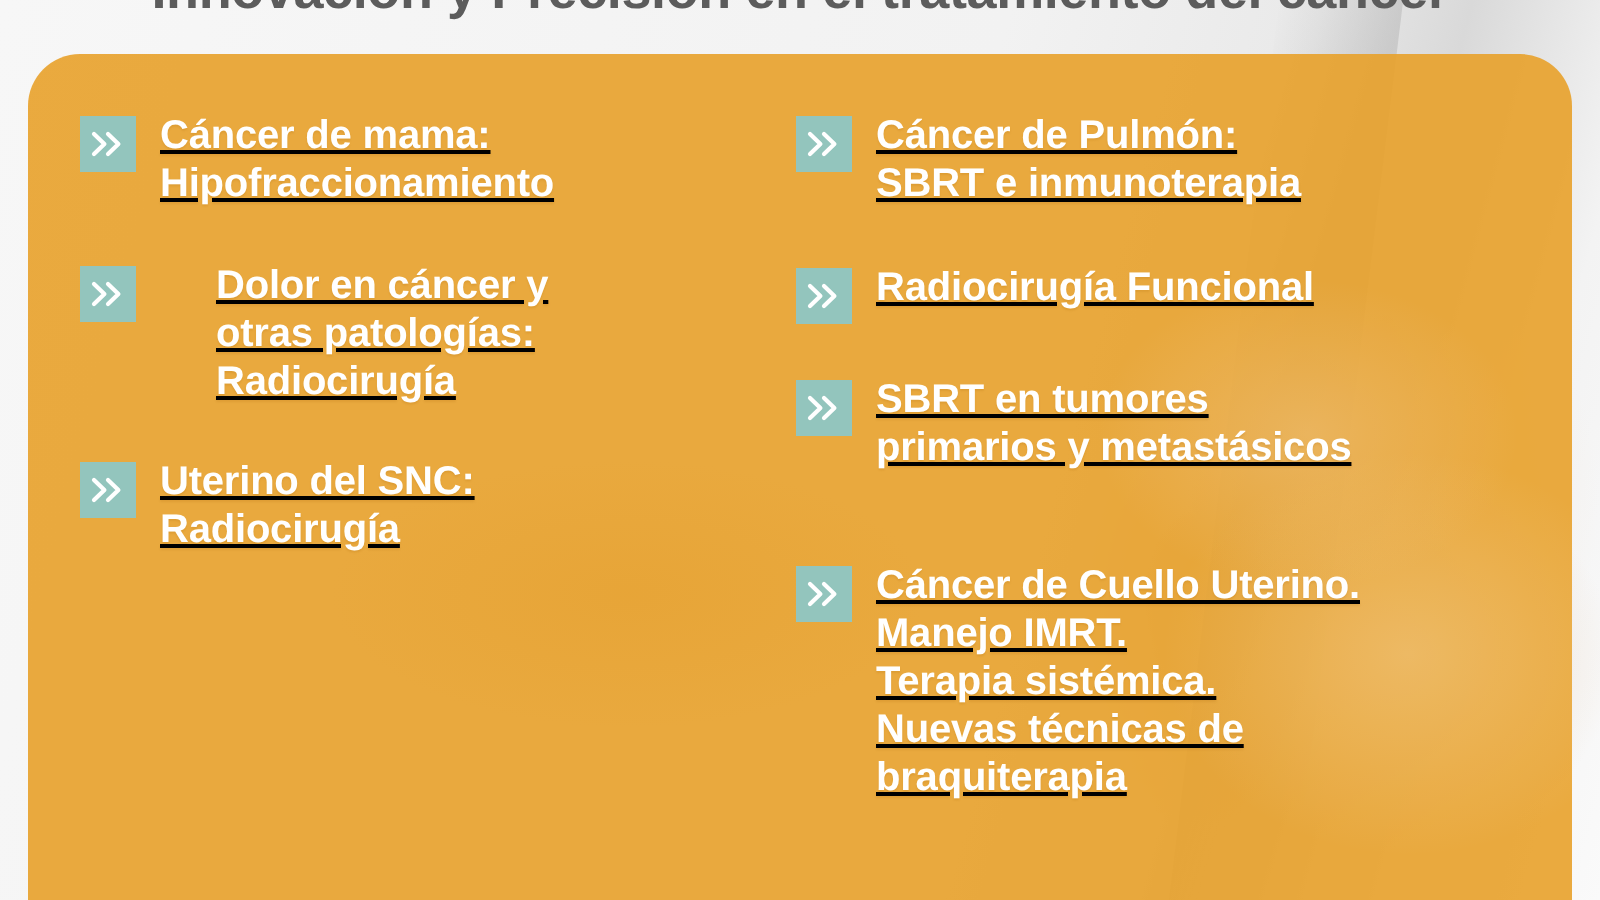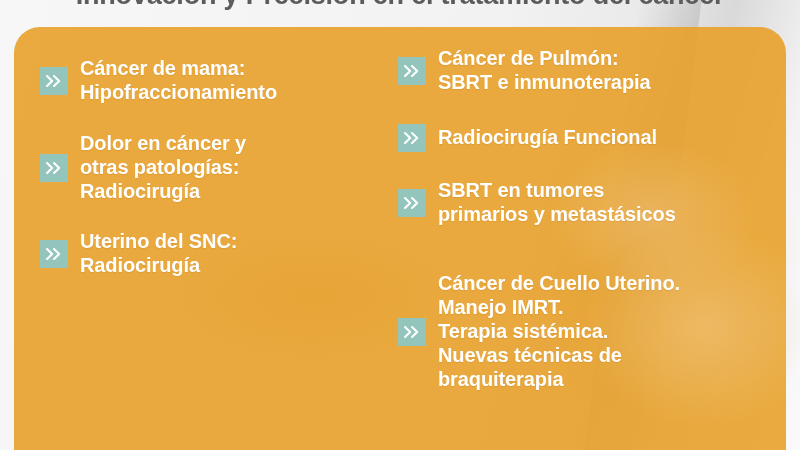--- a/index.html
+++ b/index.html
@@ -90,30 +90,31 @@
     position: relative;
     display: flex;
     width: 100%;
     height: 100%;
     z-index: 1;
   }
   .col {
     position: relative;
   }
   .col-left  { width: 372px; padding: 29px 0 0 26px; }
-  .col-right { width: 400px; padding: 19px 0 0 12px; }
+  .col-right { width: 400px; padding: 29px 0 0 12px; }
 
   
   .item {
     display: flex;
-    align-items: center;
+    align-items: flex-start;
+    text-decoration: underline;
   }
   .col-left  .item-0 { margin-top: 0px; }
   .col-left  .item-1 { margin-top: 26px; }
-  .col-left  .item-2 { margin-top: 27px; }
+  .col-left  .item-2 { margin-top: 27px; gap: 28px; }
   .col-left  .item-3 { margin-top: 26px; }
 
   .col-right .item-0 { margin-top: 0px; }
   .col-right .item-1 { margin-top: 26px; }
   .col-right .item-2 { margin-top: 28px; }
   .col-right .item-3 { margin-top: 45px; }
 
   .bullet {
     flex: 0 0 auto;
     width: 28px;

